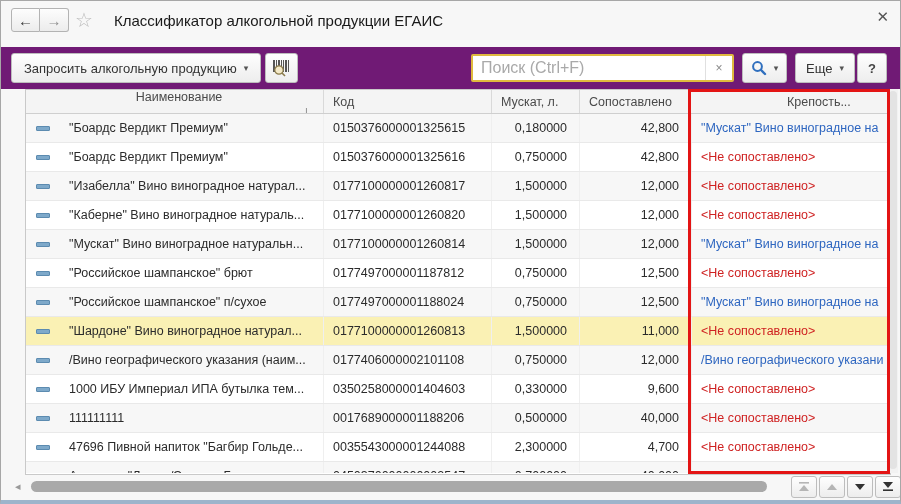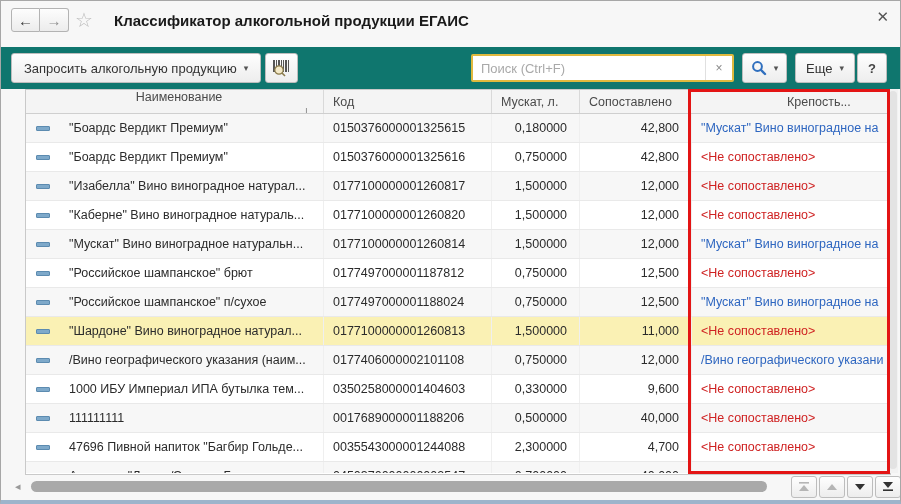--- a/index.html
+++ b/index.html
@@ -13,38 +13,38 @@
   #titlebar{position:absolute;left:0;top:0;right:0;height:46px;background:#f7f7f7;}
   .navpair{position:absolute;left:10px;top:7px;display:flex;}
   .navbtn{
     width:29px;height:24px;border:1px solid #b3b3b3;background:linear-gradient(#fdfdfd,#ececec);
     display:flex;align-items:center;justify-content:center;font-size:15px;color:#3c3c3c;
     box-sizing:border-box;cursor:pointer;
   }
   .navbtn.back{border-radius:3px 0 0 3px;}
   .navbtn.fwd{border-radius:0 3px 3px 0;border-left:none;color:#8f8f8f;}
   .star{position:absolute;left:74px;top:9px;font-size:20px;color:#bdbdbd;cursor:pointer;line-height:20px;}
-  .wtitle{position:absolute;left:113px;top:11px;font-size:15px;font-weight:bold;color:#1a1a1a;}
+  .wtitle{position:absolute;left:113px;top:11px;font-size:15px;font-weight:normal;color:#1a1a1a;}
   .closex{position:absolute;right:11px;top:8px;font-size:15px;color:#555;cursor:pointer;line-height:15px;}
   
-  #toolbar{position:absolute;left:0;top:46px;right:0;height:42px;background:#0f766e;}
+  #toolbar{position:absolute;left:0;top:46px;right:0;height:42px;background:#701a75;}
   .btn{
     border:1px solid #bdbdbd;border-radius:3px;background:linear-gradient(#fefefe,#ededed);
     font-size:13px;color:#333;display:inline-flex;align-items:center;justify-content:center;
     box-sizing:border-box;cursor:pointer;
   }
   .btn .caret{font-size:9px;color:#555;margin-left:7px;}
   #btn-request{position:absolute;left:10px;top:6px;height:30px;padding:0 12px;}
   #btn-barcode{position:absolute;left:264px;top:6px;width:33px;height:30px;}
   #searchbox{
     position:absolute;left:470px;top:7px;width:263px;height:28px;background:#fff;
     border:2px solid #dfb93e;border-radius:2px;box-sizing:border-box;display:flex;align-items:stretch;
   }
   #search-input{
-    flex:1;border:none;outline:none;font-size:13px;color:#444;padding:0 8px;
+    flex:1;border:none;outline:none;font-size:16px;color:#444;padding:0 8px;
     font-family:"Liberation Sans",sans-serif;background:transparent;min-width:0;
   }
   #search-input::placeholder{color:#a9a9a9;}
   #search-clear{
     width:26px;border-left:1px solid #e0e0e0;display:flex;align-items:center;justify-content:center;
     color:#8a8a8a;font-size:12px;cursor:pointer;
   }
   #btn-magnifier{position:absolute;left:741px;top:6px;width:45px;height:30px;}
   #btn-more{position:absolute;left:794px;top:6px;height:30px;padding:0 10px;justify-content:center;}
   #btn-help{position:absolute;left:856px;top:6px;width:30px;height:30px;font-weight:bold;color:#444;}

